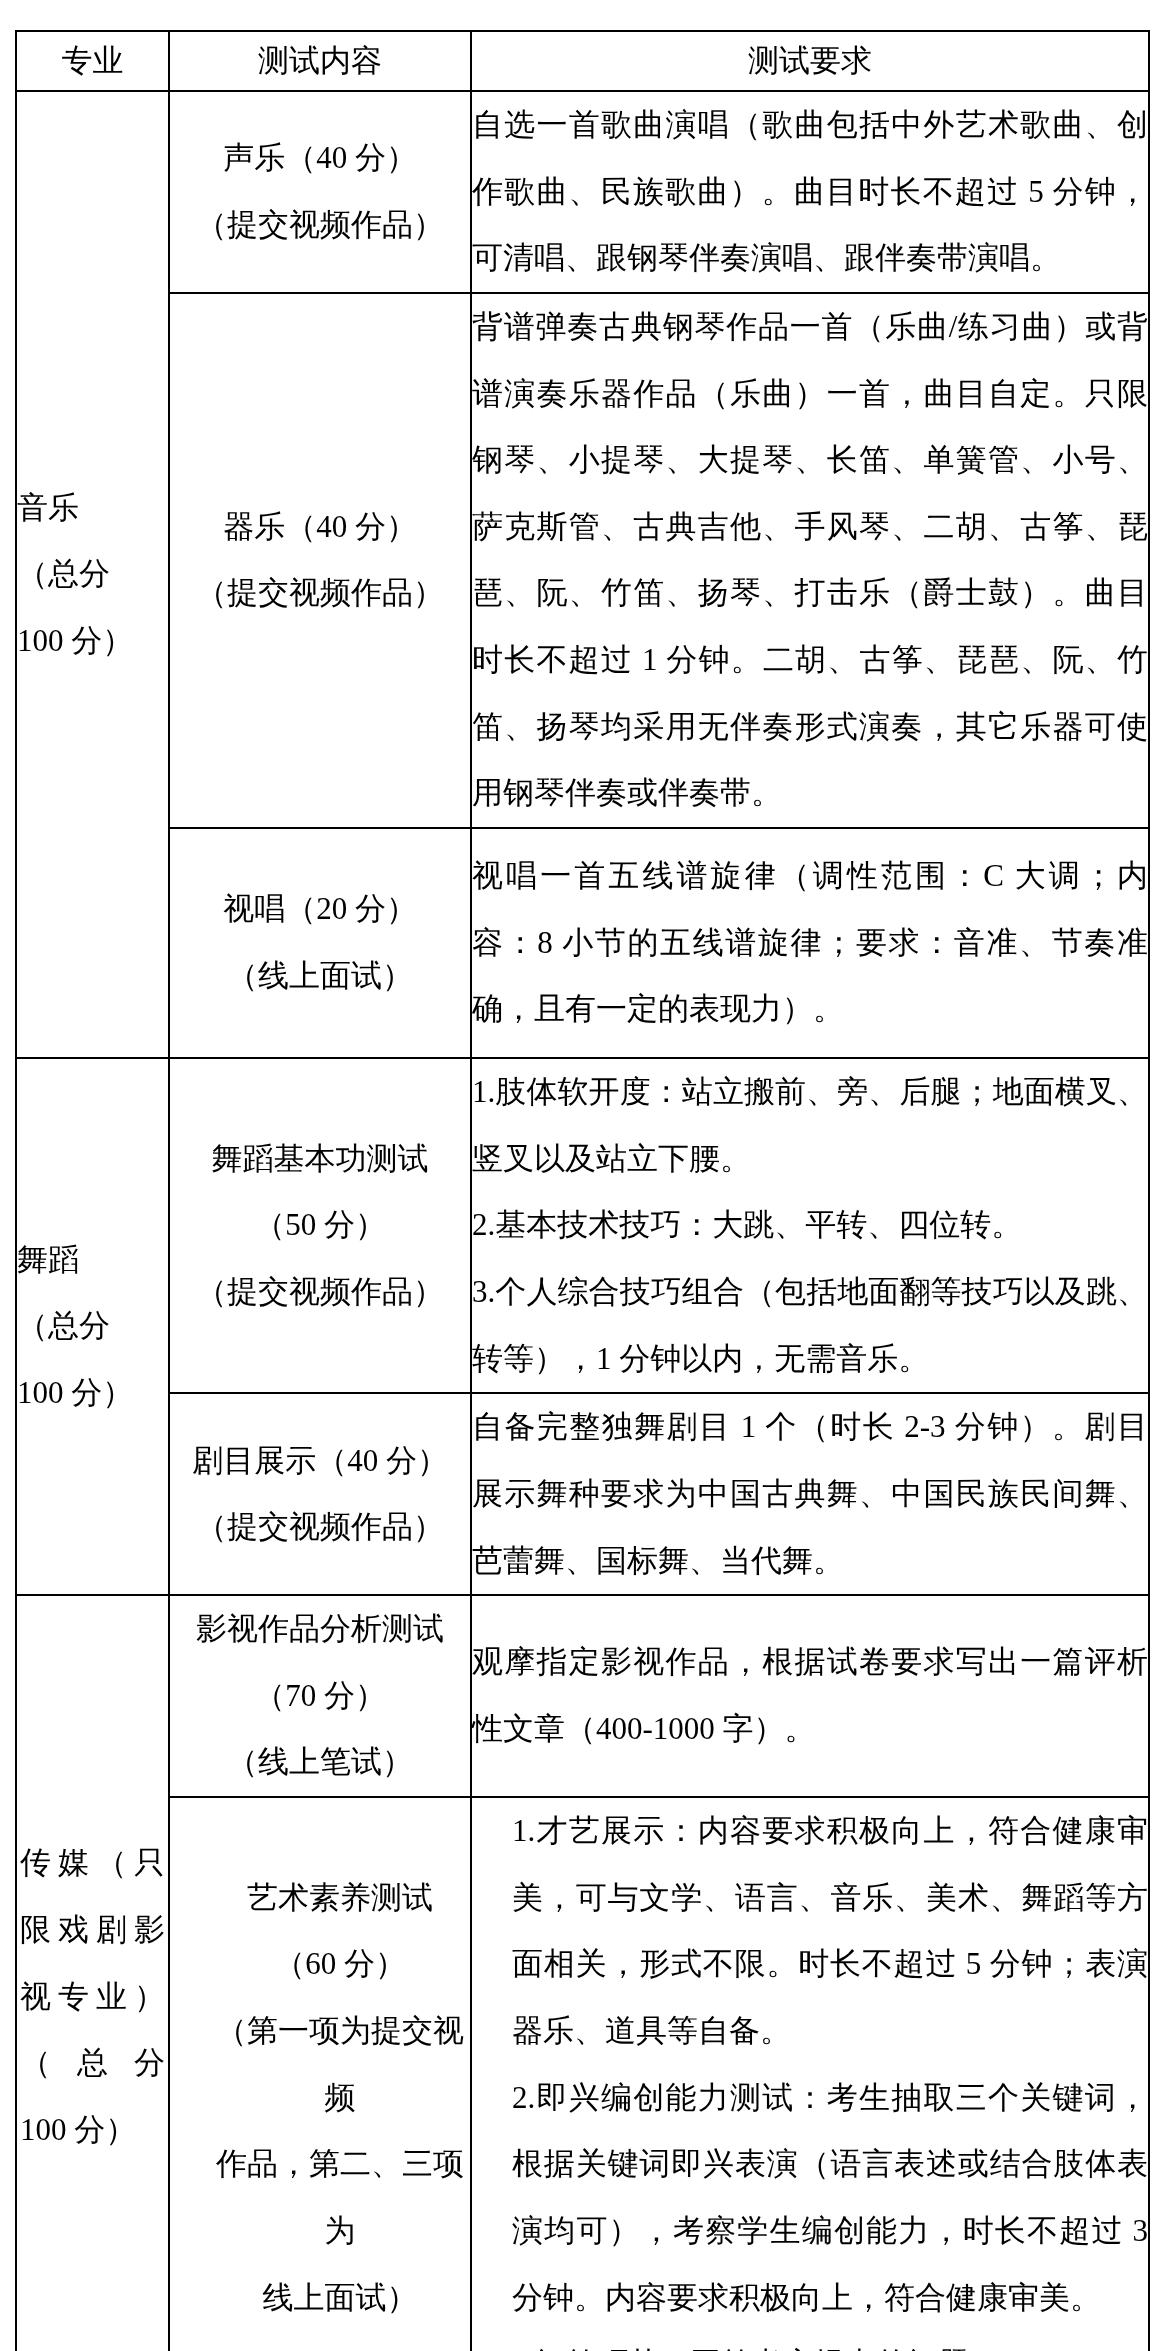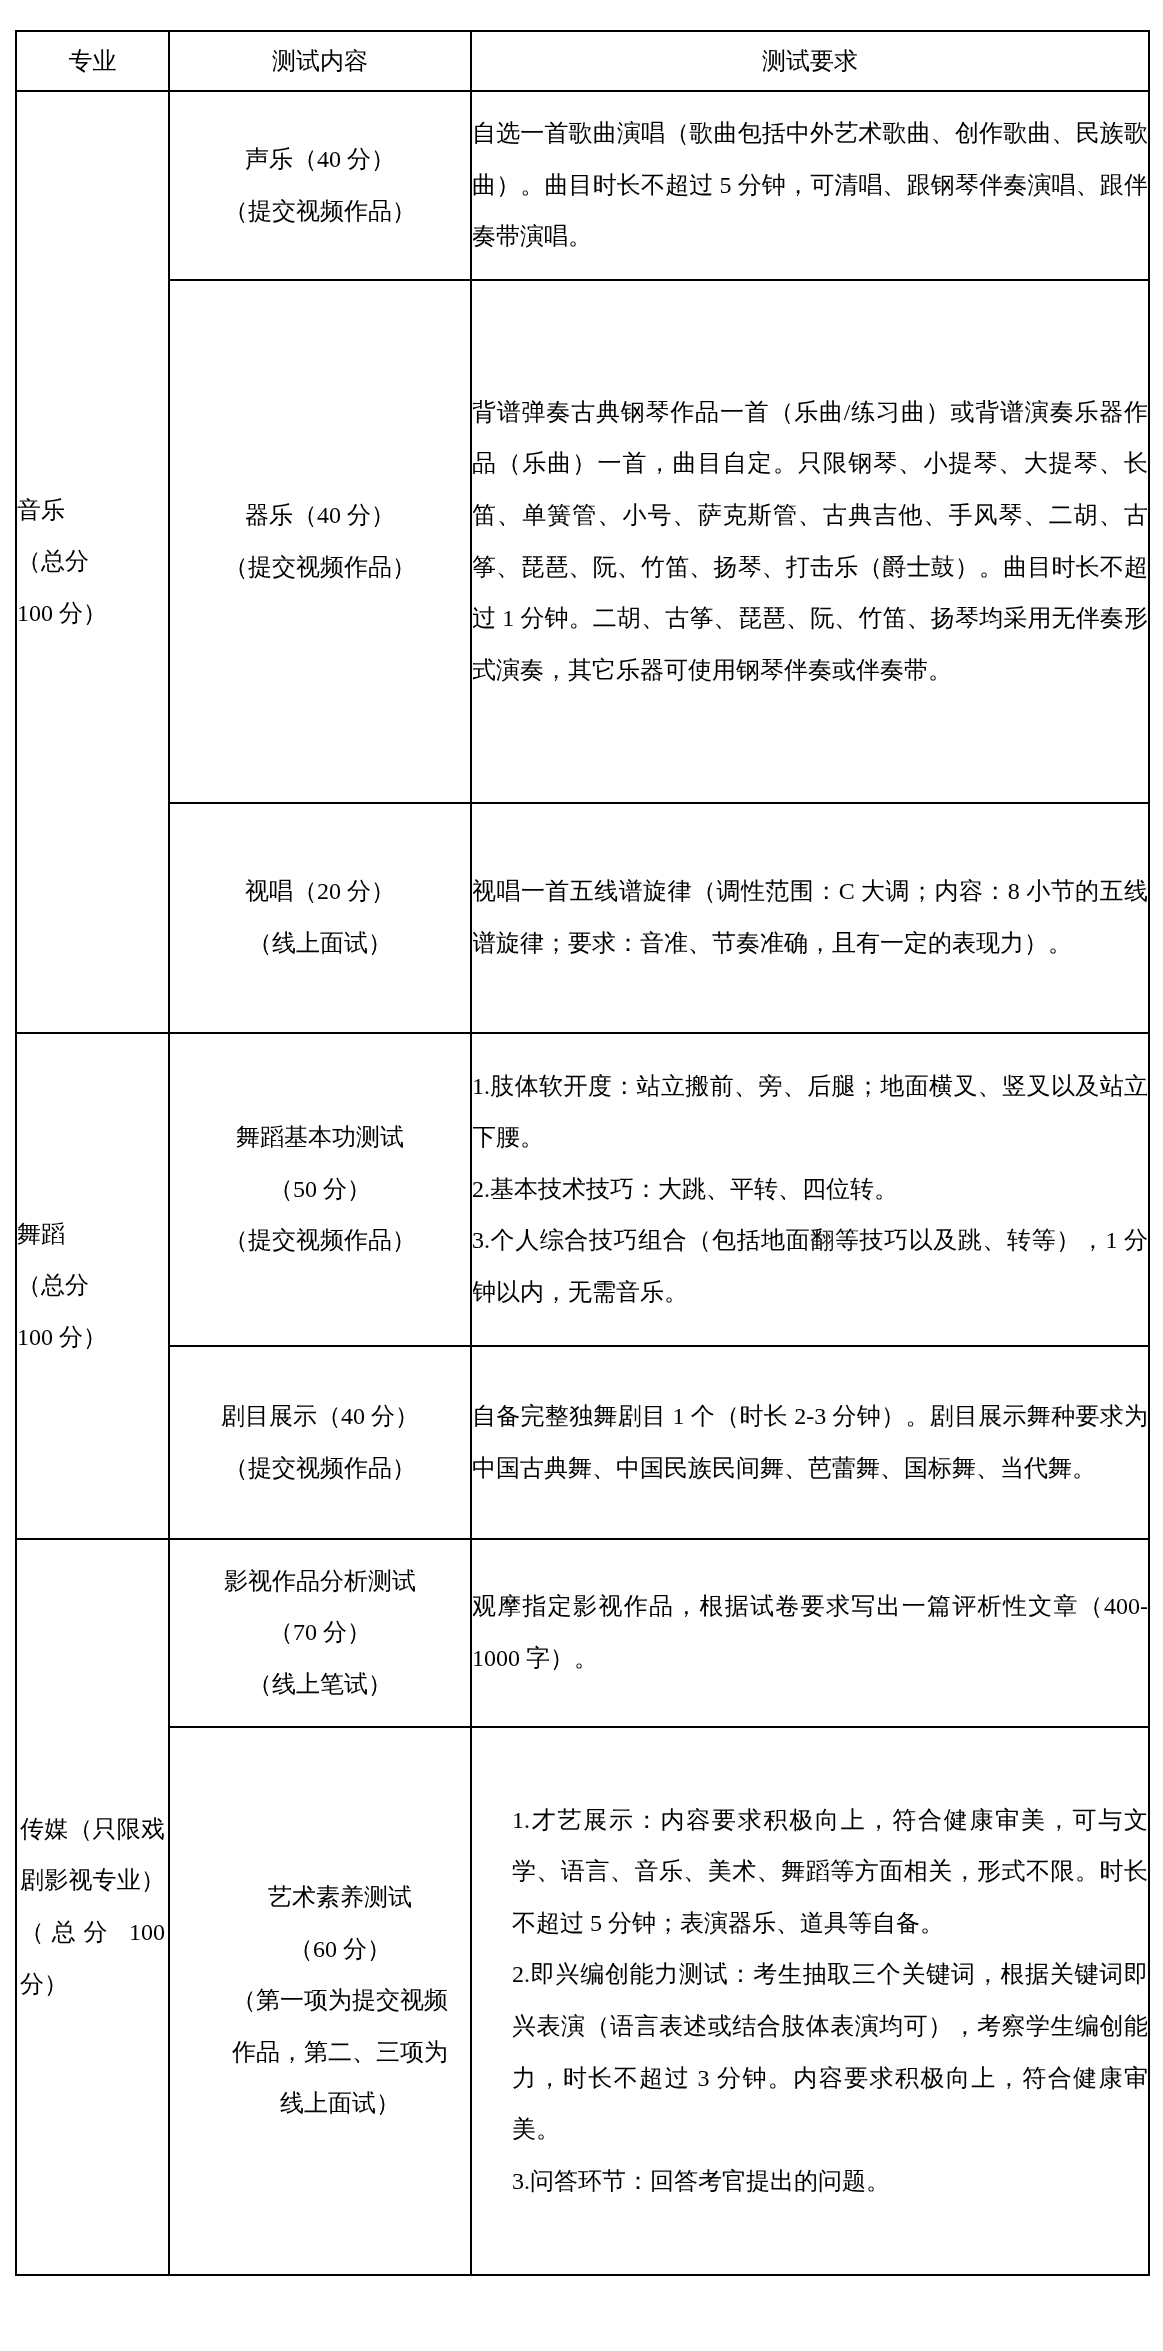--- a/index.html
+++ b/index.html
@@ -13,21 +13,21 @@
   }
   table.exam-table{
     border-collapse:collapse;
     table-layout:fixed;
     width:1133px;
     margin:30px 0 0 15px;
   }
   .exam-table th,
   .exam-table td{
     border:2px solid #000000;
-    font-size:24px;
+    font-size:31px;
     font-weight:normal;
     vertical-align:middle;
     padding:0;
     overflow:hidden;
   }
   
   col.c-major{width:153px;}
   col.c-content{width:302px;}
   col.c-requirement{width:678px;}
 
@@ -52,21 +52,20 @@
     line-height:2.15;
     padding:0 10px;
     margin-left:44px;
   }
   .cell-requirement{
     text-align:justify;
     text-justify:inter-character;
     white-space:pre-line;
     line-height:2.15;
     padding:6px 26px 6px 30px;
-    border-radius:16px;
   }
   
   tr.rh-vocal  > .rh{height:187px;}
   tr.rh-instr  > .rh{height:521px;}
   tr.rh-sight  > .rh{height:228px;}
   tr.rh-dbase  > .rh{height:311px;}
   tr.rh-drepo  > .rh{height:191px;}
   tr.rh-manal  > .rh{height:186px;}
   tr.rh-mart   > .rh{height:546px;padding-left:40px;}
 </style>

